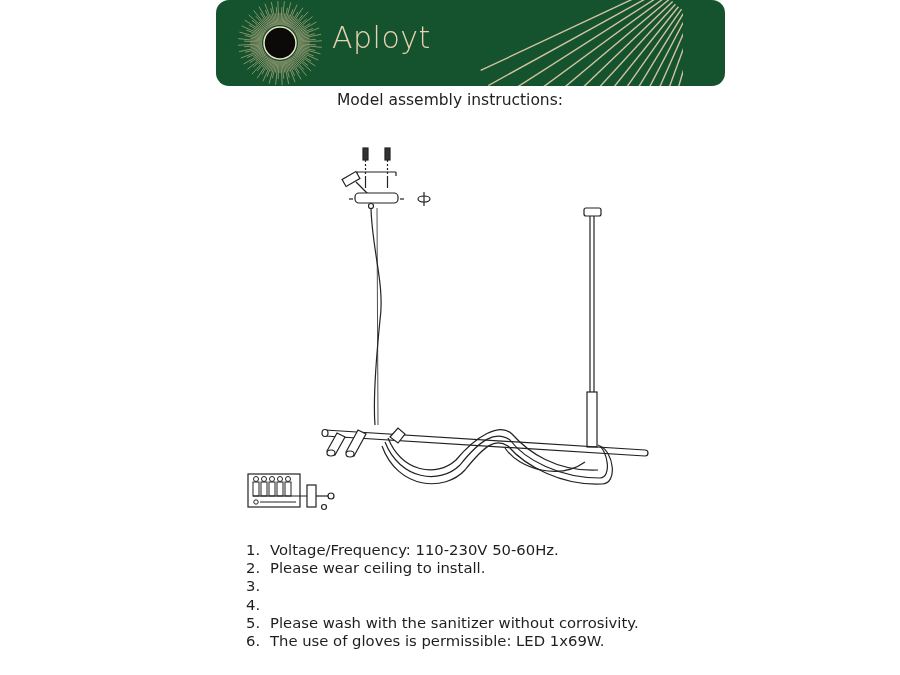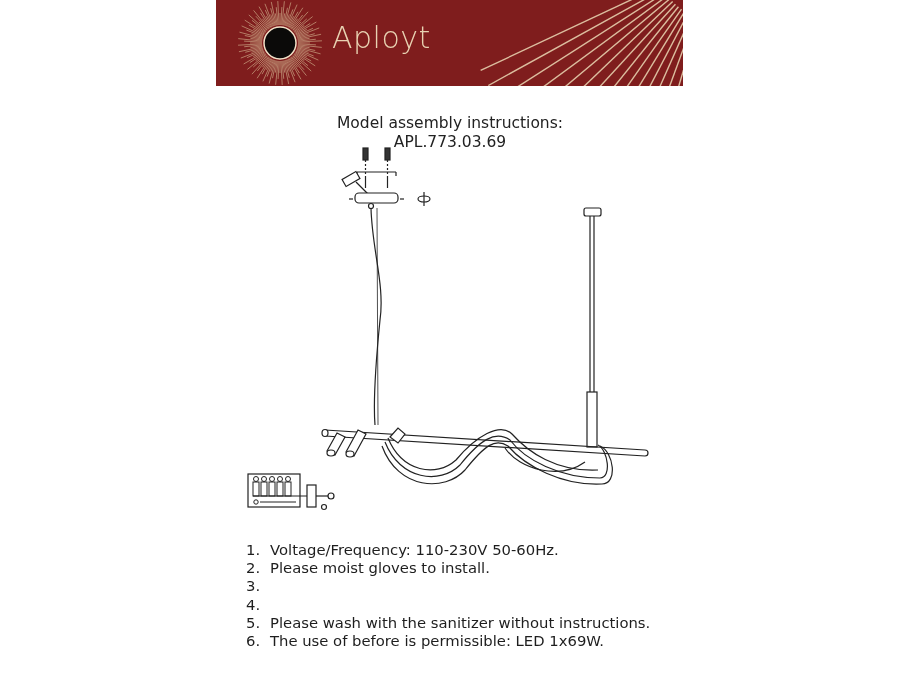--- a/index.html
+++ b/index.html
@@ -1,20 +1,20 @@
 <!DOCTYPE html>
 <html><head>
 <meta charset="utf-8">
 <style>
   html, body { margin: 0; padding: 0; background: #ffffff; }
   body { width: 900px; height: 675px; position: relative; overflow: hidden; font-family: "DejaVu Sans", sans-serif; color: #1a1a1a; }
-  .banner { position: absolute; left: 216px; top: 0; width: 467px; height: 86px; background: #7f1d1d; overflow: hidden; }
+  .banner { position: absolute; left: 216px; top: 0; width: 509px; height: 86px; background: #14532d; overflow: hidden; border-radius: 13px; }
   .banner svg { position: absolute; left: 0; top: 0; }
   .brand { position: absolute; left: 116px; top: 20px; font-family: "DejaVu Sans", sans-serif; font-weight: 200; font-size: 30px; color: #e8d2b2; letter-spacing: 0.5px; }
-  .title { position: absolute; left: 0; width: 900px; top: 91px; text-align: center; font-size: 15.5px; line-height: 19px; color: #222; margin-top: 23px; }
+  .title { position: absolute; left: 0; width: 900px; top: 91px; text-align: center; font-size: 15.5px; line-height: 19px; color: #222; }
   .diagram { position: absolute; left: 0; top: 0; }
   .list { position: absolute; left: 246px; top: 541px; margin: 0; padding: 0; list-style: none; font-size: 14.8px; line-height: 18.2px; color: #1e1e1e; }
   .list li { display: flex; }
   .list .num { width: 24px; }
 </style>
 </head>
 <body>
 
 <div class="banner">
   <svg width="467" height="86">
@@ -164,21 +164,20 @@
         <line x1="449.4444323177883" y1="-7.686928707884931" x2="280.9258733770826" y2="100.02330893249862" transform="scale(1,1)"></line>
         <line x1="447.4523224075988" y1="-11.038964458344147" x2="272.2933970995947" y2="85.4978206805087" transform="scale(1,1)"></line>
         <line x1="445.6821482788376" y1="-14.513317508984915" x2="264.6226425416296" y2="70.4422907943987" transform="scale(1,1)"></line>
       </g>
   </svg>
   <div class="brand">Aployt</div>
 </div>
 
 <div class="title">
   <div>Model assembly instructions:</div>
-  <div>APL.773.03.69</div>
 </div>
 
 <svg class="diagram" width="900" height="675" fill="none" stroke="#222" stroke-width="1.2">
 
   <g>
     <rect x="363" y="148" width="5" height="12" fill="#333"></rect>
     <rect x="385" y="148" width="5" height="12" fill="#333"></rect>
     <line x1="365.5" y1="160" x2="365.5" y2="180" stroke-dasharray="2,2"></line>
     <line x1="387.5" y1="160" x2="387.5" y2="180" stroke-dasharray="2,2"></line>
     <path d="M357 172 H396 M357 172 V176 M396 172 V176"></path>
@@ -252,29 +251,29 @@
   </g>
 </svg>
 
 <ol class="list">
   <li>
       <span class="num">1.</span>
       <span>Voltage/Frequency: 110-230V 50-60Hz.</span>
     </li>
   <li>
       <span class="num">2.</span>
-      <span>Please moist gloves to install.</span>
+      <span>Please wear ceiling to install.</span>
     </li>
   <li>
       <span class="num">3.</span>
     </li>
   <li>
       <span class="num">4.</span>
     </li>
   <li>
       <span class="num">5.</span>
-      <span>Please wash with the sanitizer without instructions.</span>
+      <span>Please wash with the sanitizer without corrosivity.</span>
     </li>
   <li>
       <span class="num">6.</span>
-      <span>The use of before is permissible: LED 1x69W.</span>
+      <span>The use of gloves is permissible: LED 1x69W.</span>
     </li>
 </ol>
 
 </body></html>

